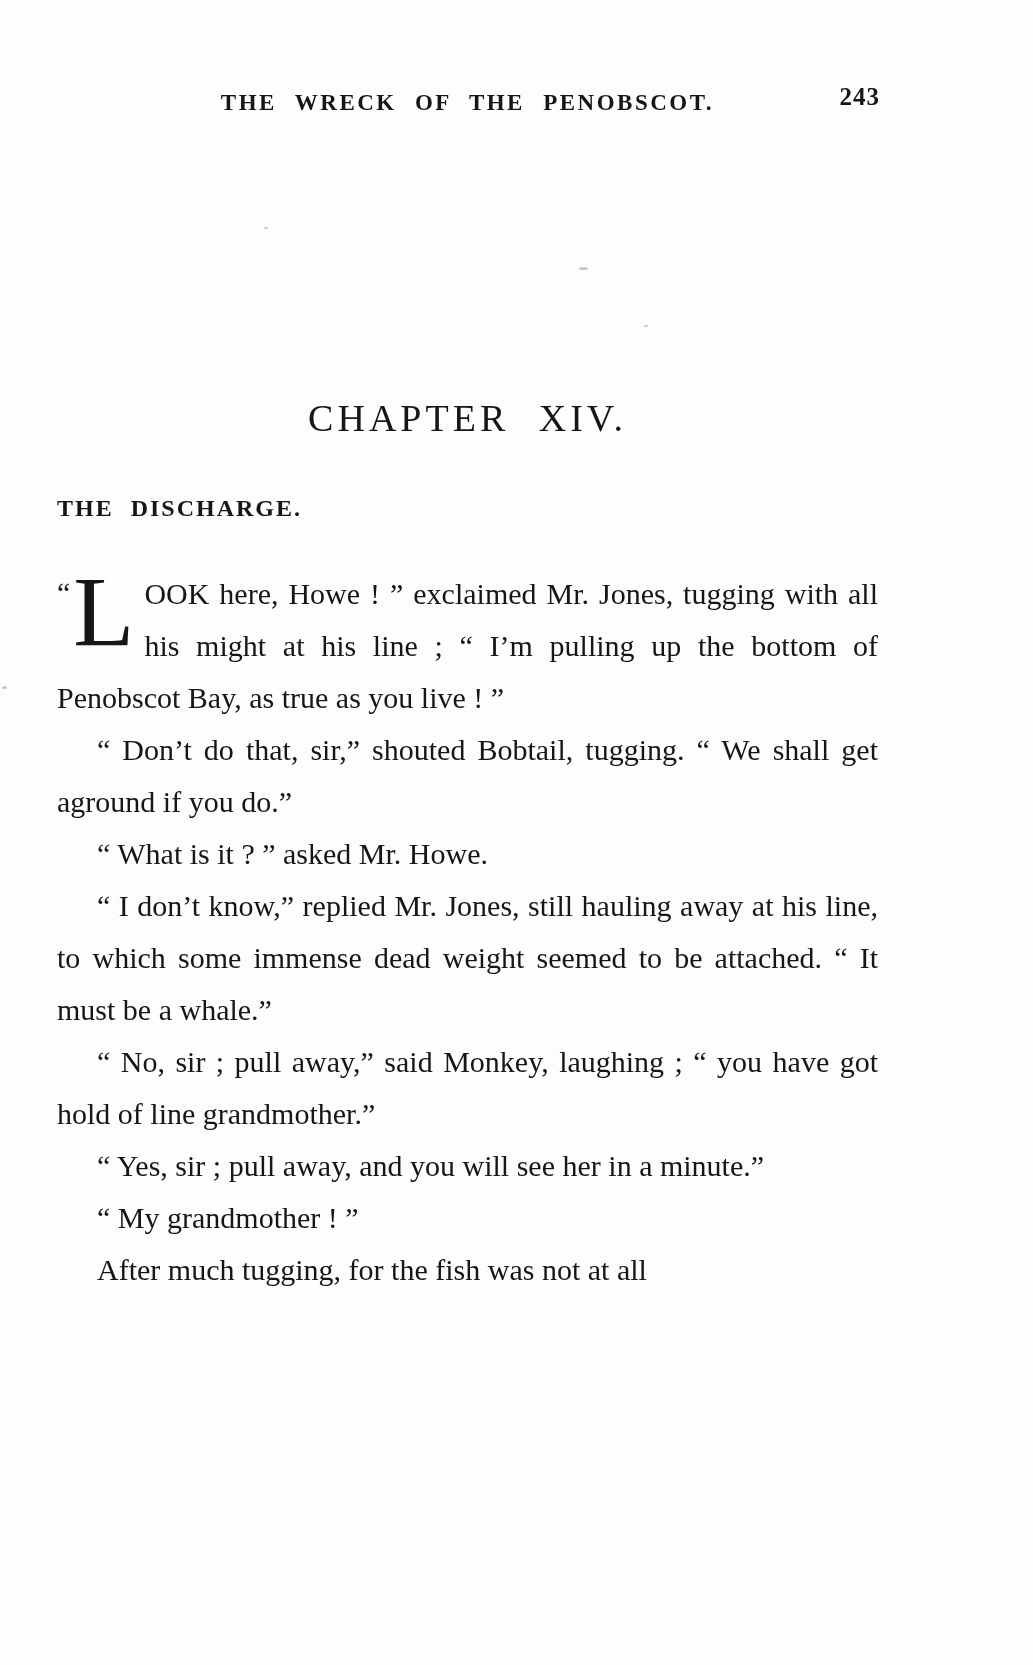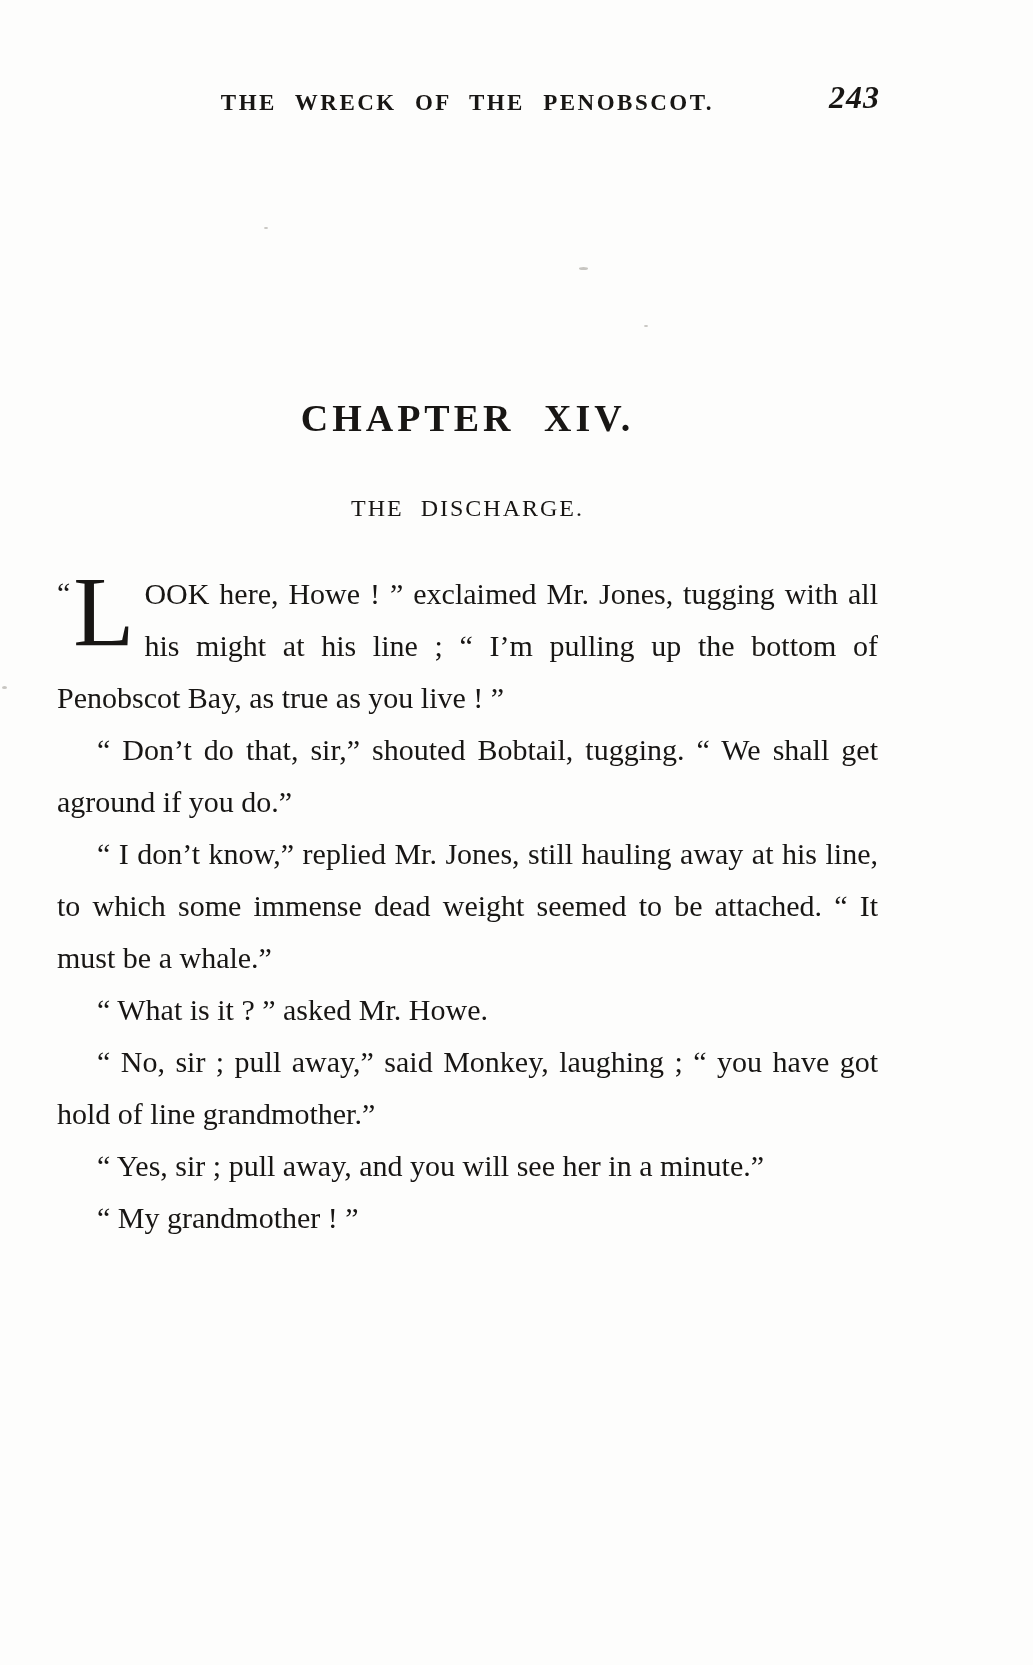--- a/index.html
+++ b/index.html
@@ -23,41 +23,39 @@
     font-size: 23px;
     font-weight: 700;
     letter-spacing: 2.5px;
     word-spacing: 10px;
     line-height: 30px;
   }
   .page-number {
     position: absolute;
     right: -2px;
     top: -6px;
-    font-size: 32px;
+    font-size: 25px;
     font-weight: 700;
     letter-spacing: 1px;
     word-spacing: normal;
-    font-style: italic;
   }
   
   .chapter-title {
     margin-top: 278px;
     text-align: center;
     font-size: 38px;
-    font-weight: 700;
+    font-weight: 400;
     letter-spacing: 4px;
     word-spacing: 16px;
     line-height: 44px;
   }
   .chapter-subtitle {
     margin-top: 54px;
-    text-align: center;
     font-size: 24px;
-    font-weight: 400;
+    font-weight: 700;
     letter-spacing: 2px;
     word-spacing: 9px;
     line-height: 28px;
   }
   
   .body-text {
     margin-top: 46px;
     font-size: 30px;
     line-height: 52px;
     text-align: justify;
@@ -113,21 +111,22 @@
   <h2 class="chapter-subtitle">THE DISCHARGE.</h2>
 
   <div class="body-text">
 
     <p class="first-para"><span class="drop-group">
           <span class="lead-quote">“</span>
           <span class="drop-cap">L</span>
         </span><span>OOK here, Howe ! ” exclaimed Mr. Jones, tugging with all his might at his line ; “ I’m pulling up the bottom of Penobscot Bay, as true as you live ! ”</span></p>
 
     <p>“ Don’t do that, sir,” shouted Bobtail, tugging. “ We shall get aground if you do.”</p>
+    <p>“ What is it ? ” asked Mr. Howe.</p>
     <p>“ I don’t know,” replied Mr. Jones, still hauling away at his line, to which some immense dead weight seemed to be attached.  “ It must be a whale.”</p>
-    <p>“ What is it ? ” asked Mr. Howe.</p>
     <p>“ No, sir ; pull away,” said Monkey, laughing ; “ you have got hold of line grandmother.”</p>
     <p>“ Yes, sir ; pull away, and you will see her in a minute.”</p>
     <p>“ My grandmother ! ”</p>
+    <p>After much tugging, for the fish was not at all</p>
 
   </div>
 
 </div>
 
 </body></html>

